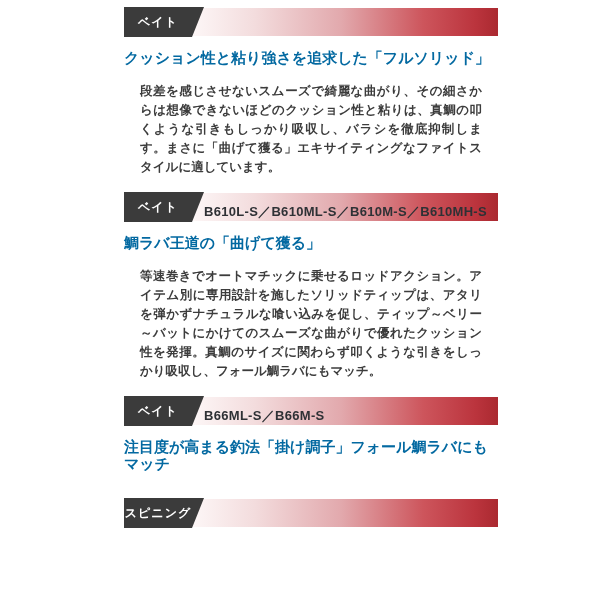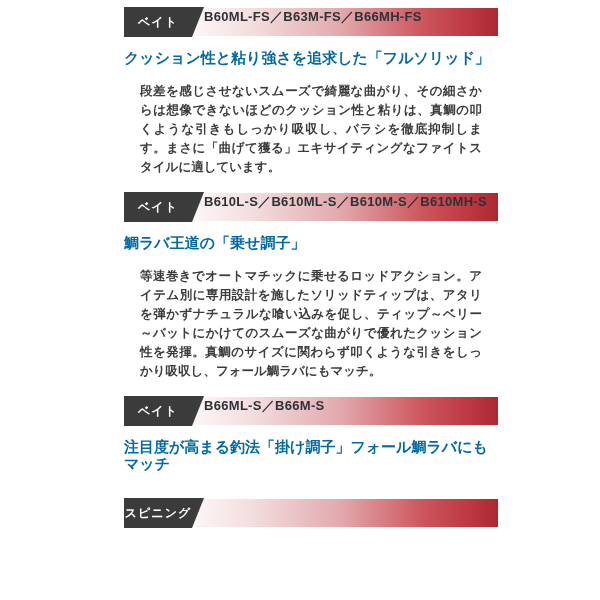--- a/index.html
+++ b/index.html
@@ -14,21 +14,21 @@
     width: 600px; height: 600px;
     padding: 8px 102px 0 124px;
   }
   .section { margin-bottom: 9px; }
   .section:last-child { margin-bottom: 0; margin-top: 27px; }
 
   .bar {
     position: relative;
     height: 28px;
     display: flex;
-    align-items: flex-start;
+    align-items: flex-end;
     background: linear-gradient(90deg,
       #ffffff 0%, #fdf7f7 18%, #f3dcdd 35%,
       #e2a9ad 58%, #cd555c 80%, #bb343d 94%, #aa2930 100%);
   }
   .badge {
     position: absolute;
     left: 0; top: -1px; bottom: -1px;
     width: 80px;
     background: #3b3b3b;
     color: #ffffff;
@@ -68,34 +68,33 @@
 </head>
 <body>
 
 <div class="content">
 
   <section class="section">
     <div class="bar">
       <div class="badge">
         <span>ベイト</span>
       </div>
-      <div class="models">B60ML-FS／B63M-FS／B66MH-FS</div>
     </div>
     <h2 class="heading">クッション性と粘り強さを追求した「フルソリッド」</h2>
     <p class="body-text">段差を感じさせないスムーズで綺麗な曲がり、その細さからは想像できないほどのクッション性と粘りは、真鯛の叩くような引きもしっかり吸収し、バラシを徹底抑制します。まさに「曲げて獲る」エキサイティングなファイトスタイルに適しています。</p>
   </section>
 
   <section class="section">
     <div class="bar">
       <div class="badge">
         <span>ベイト</span>
       </div>
       <div class="models">B610L-S／B610ML-S／B610M-S／B610MH-S</div>
     </div>
-    <h2 class="heading">鯛ラバ王道の「乗せ調子」</h2>
+    <h2 class="heading">鯛ラバ王道の「曲げて獲る」</h2>
     <p class="body-text">等速巻きでオートマチックに乗せるロッドアクション。アイテム別に専用設計を施したソリッドティップは、アタリを弾かずナチュラルな喰い込みを促し、ティップ～ベリー～バットにかけてのスムーズな曲がりで優れたクッション性を発揮。真鯛のサイズに関わらず叩くような引きをしっかり吸収し、フォール鯛ラバにもマッチ。</p>
   </section>
 
   <section class="section">
     <div class="bar">
       <div class="badge">
         <span>ベイト</span>
       </div>
       <div class="models">B66ML-S／B66M-S</div>
     </div>

